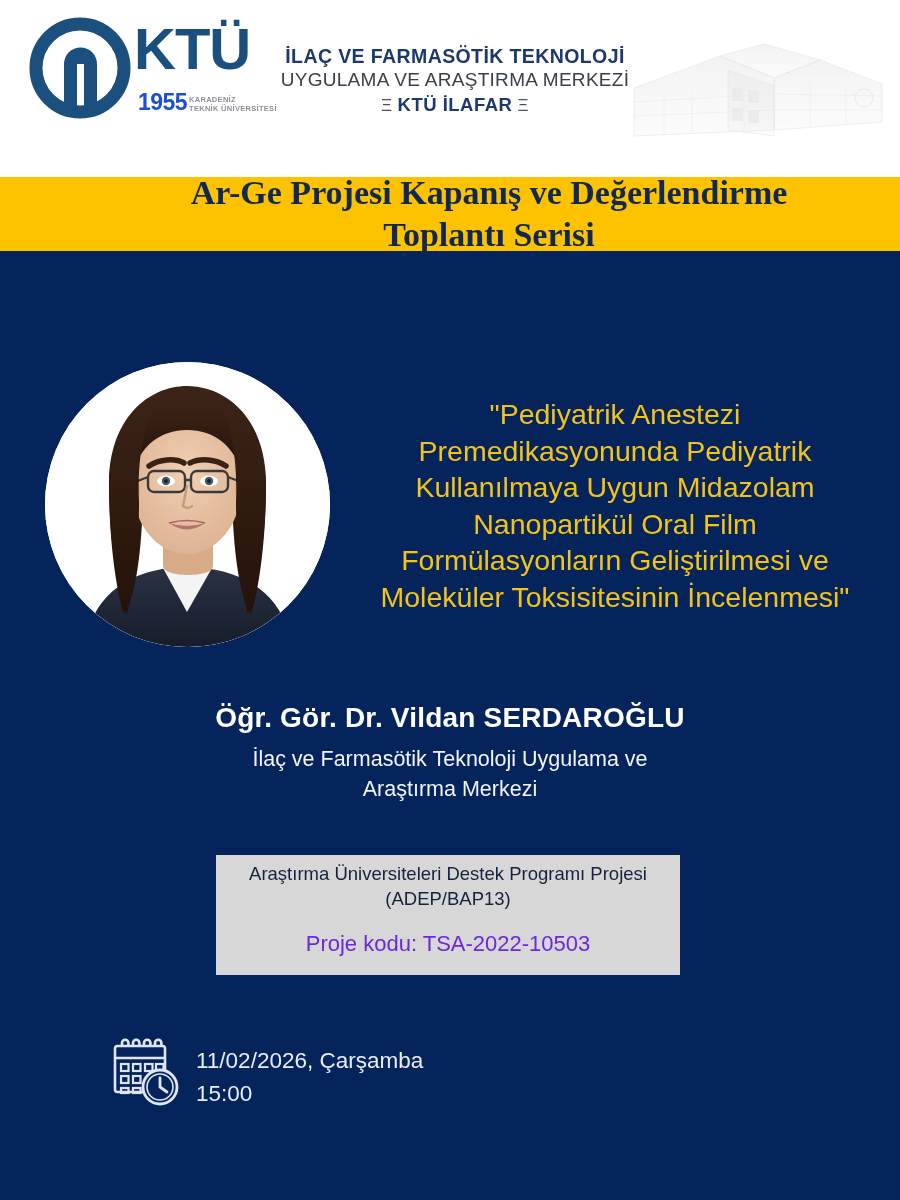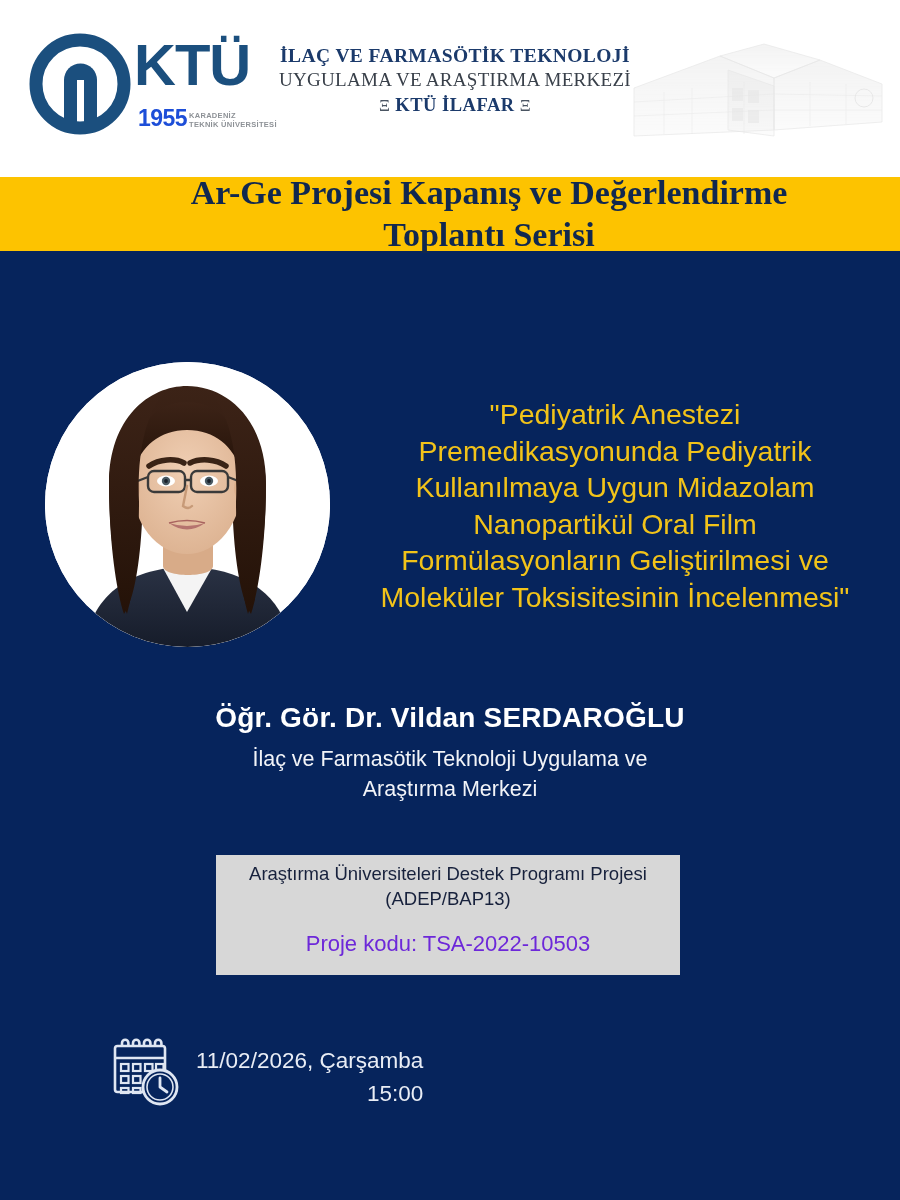--- a/index.html
+++ b/index.html
@@ -30,21 +30,21 @@
     top: 0;
     width: 900px;
     height: 177px;
     background: #ffffff;
     overflow: hidden;
   }
 
   .logo-block {
     position: absolute;
     left: 28px;
-    top: 28px;
+    top: 12px;
     width: 250px;
     height: 118px;
   }
 
   .logo-mark {
     position: absolute;
     left: 0;
     top: 4px;
     width: 104px;
     height: 104px;
@@ -84,21 +84,20 @@
     line-height: 9px;
     width: 110px;
   }
 
   .center-block {
     position: absolute;
     left: 265px;
     top: 44px;
     width: 380px;
     text-align: center;
-    font-family: Liberation Serif, serif;
   }
 
   .ctr-line1 {
     font-size: 19.5px;
     font-weight: bold;
     color: #1b3a6b;
     letter-spacing: 0.4px;
     line-height: 24px;
     white-space: nowrap;
   }
@@ -257,21 +256,20 @@
   .info-icon svg { display: block; }
 
   .info-text {
     margin-left: 12px;
     color: #e9edf5;
     font-size: 22.5px;
     line-height: 33px;
     padding-top: 10px;
     font-family: "Liberation Sans", sans-serif;
     white-space: nowrap;
-    text-align: right;
   }
   .info-text .ln { display: block; }
 </style>
 </head>
 <body>
 
 <div class="poster">
 
   <div class="header">
 

